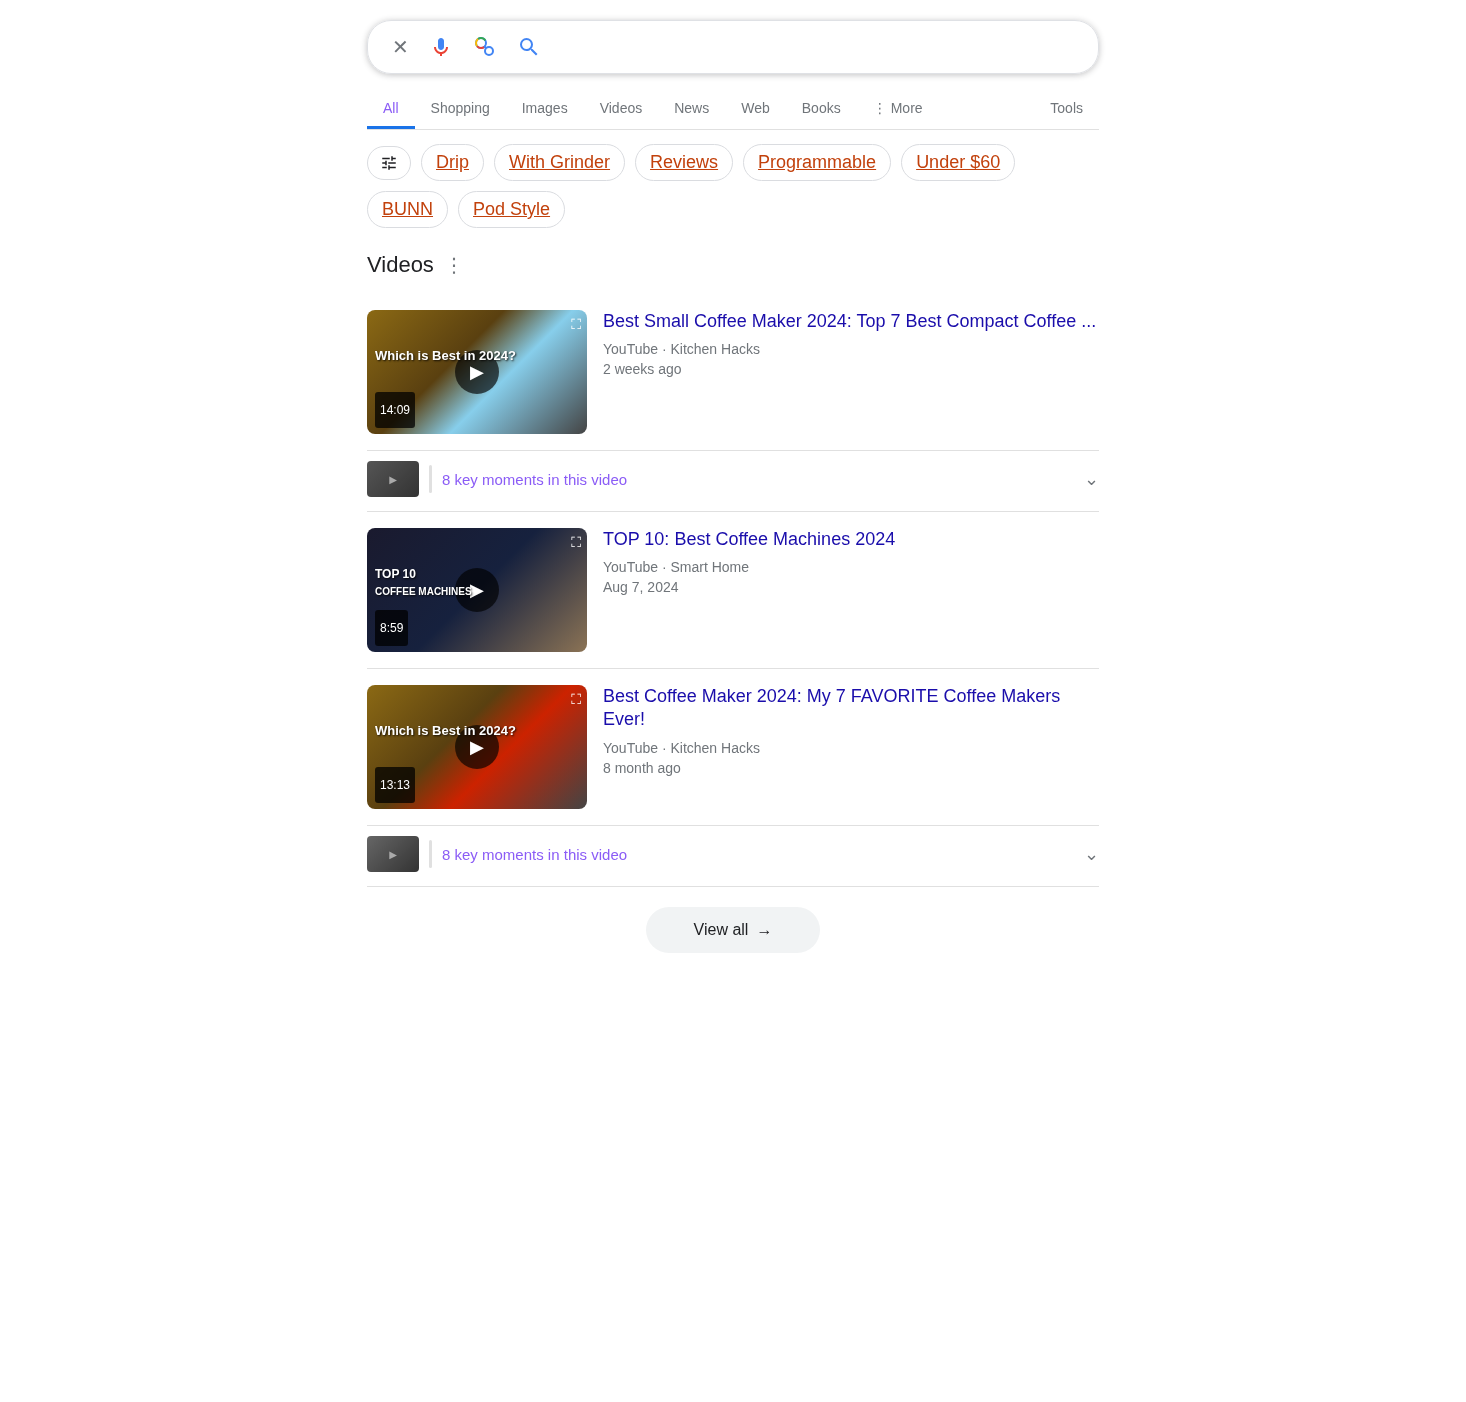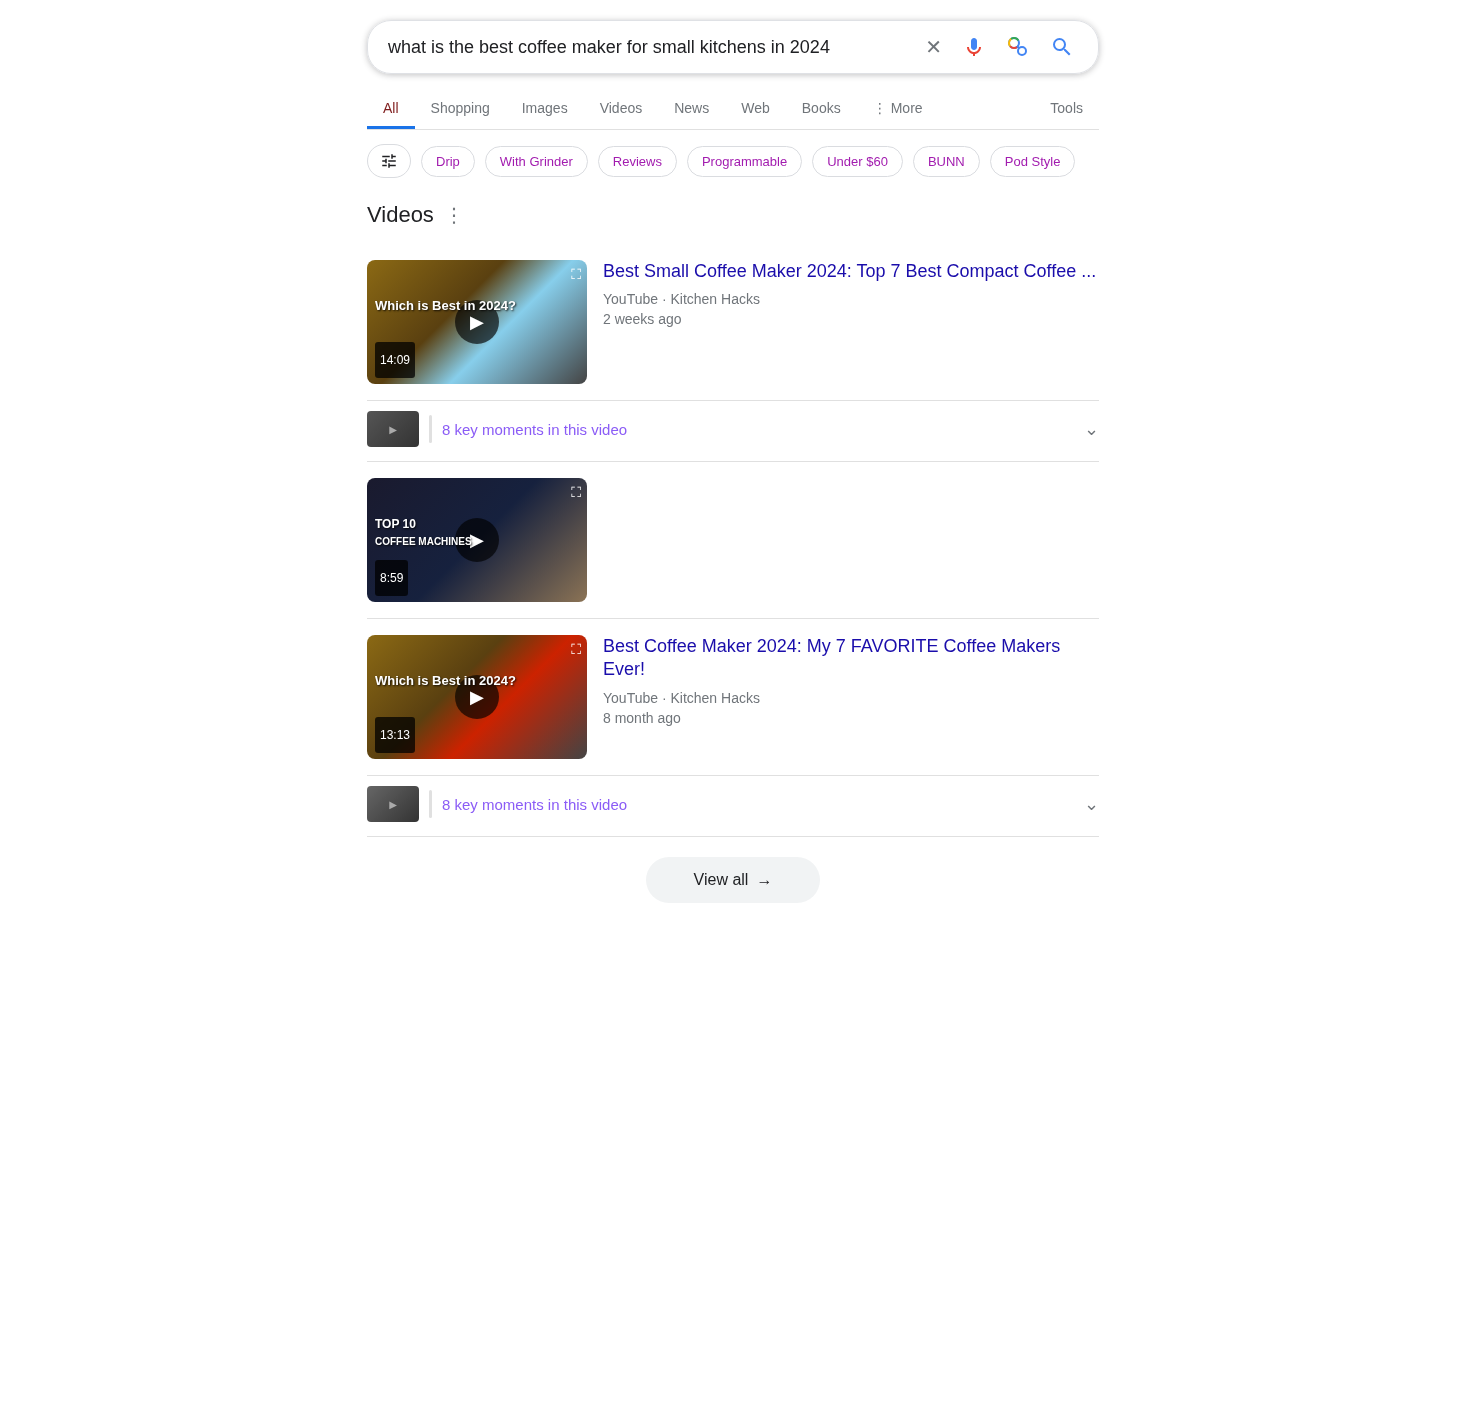--- a/index.html
+++ b/index.html
@@ -60,21 +60,21 @@
       color: #70757a;
       cursor: pointer;
       border-bottom: 3px solid transparent;
       white-space: nowrap;
       text-decoration: none;
       display: flex;
       align-items: center;
       gap: 6px;
     }
     .nav-tab.active {
-      color: #7f1d1d;
+      color: #8b5cf6;
       border-bottom: 3px solid #1a73e8;
       font-weight: 500;
       text-align: center;
     }
     .nav-tab-more {
       display: flex;
       align-items: center;
       gap: 4px;
     }
     .tools-tab {
@@ -87,28 +87,29 @@
       display: flex;
       align-items: center;
       gap: 10px;
       margin-bottom: 24px;
       flex-wrap: wrap;
     }
     .filter-chip {
       border: 1px solid #dadce0;
       border-radius: 20px;
       padding: 7px 14px;
-      font-size: 13px;
-      color: #a21caf;
+      font-size: 18px;
+      color: #c2410c;
       cursor: pointer;
       white-space: nowrap;
       background: #fff;
       display: flex;
       align-items: center;
       gap: 6px;
+      text-decoration: underline;
     }
     .filter-chip.settings {
       padding: 7px 12px;
     }
 
     
     .section-header {
       display: flex;
       align-items: center;
       gap: 10px;
@@ -281,21 +282,20 @@
       cursor: pointer;
       display: flex;
       align-items: flex-start;
       gap: 8px;
     }
   </style>
 </head>
 <body>
 
 <div class="search-bar">
-  <input class="search-input" type="text" value="what is the best coffee maker for small kitchens in 2024" style="">
   <div class="search-icons">
     <button class="icon-btn clear-icon">✕</button>
     <button class="icon-btn">
       <svg viewBox="0 0 24 24" width="24" height="24">
         <path d="M12 15c1.66 0 3-1.34 3-3V6c0-1.66-1.34-3-3-3S9 4.34 9 6v6c0 1.66 1.34 3 3 3z" fill="#4285f4"></path>
         <path d="M17 12c0 2.76-2.24 5-5 5s-5-2.24-5-5H5c0 3.53 2.61 6.43 6 6.92V21h2v-2.08c3.39-.49 6-3.39 6-6.92h-2z" fill="#ea4335"></path>
         <path d="M12 15c1.66 0 3-1.34 3-3V6c0-1.66-1.34-3-3-3" fill="#fbbc04" opacity="0"></path>
       </svg>
     </button>
     <button class="icon-btn">
@@ -382,20 +382,25 @@
   <div class="video-thumbnail thumb2">
     <div class="thumbnail-bg">
       <div class="thumbnail-overlay-text" style="font-size:12px; line-height:1.4;">
         TOP 10<br><span style="font-size:10px;">COFFEE MACHINES</span>
       </div>
       <div class="play-btn">▶</div>
       <span class="duration-badge">8:59</span>
       <span class="fullscreen-icon">⛶</span>
     </div>
   </div>
+  <div class="video-info">
+    <a class="video-title">TOP 10: Best Coffee Machines 2024</a>
+    <div class="video-meta">YouTube · Smart Home</div>
+    <div class="video-date">Aug 7, 2024</div>
+  </div>
 </div>
 
 <div class="video-item">
   <div class="video-thumbnail thumb3">
     <div class="thumbnail-bg">
       <div class="thumbnail-overlay-text">Which is Best in 2024?</div>
       <div class="play-btn">▶</div>
       <span class="duration-badge">13:13</span>
       <span class="fullscreen-icon">⛶</span>
     </div>

